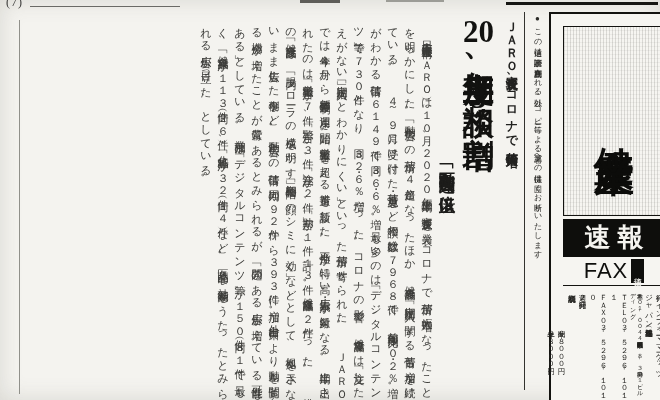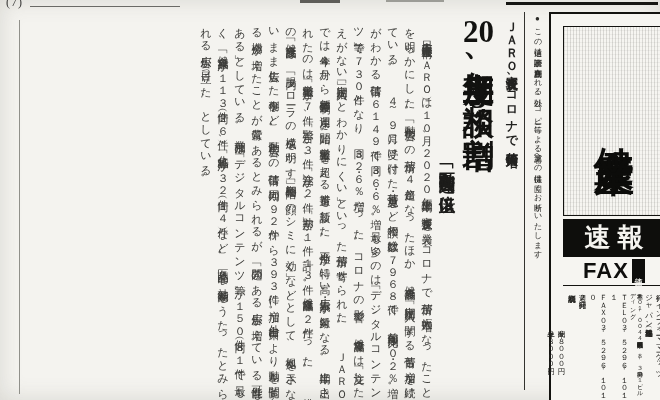--- a/index.html
+++ b/index.html
@@ -73,21 +73,21 @@
     margin-top:3px;height:38px;line-height:38px;
     background:#0e0e0c;color:#f5f4f0;
     font-size:26px;font-weight:700;text-align:center;letter-spacing:7px;text-indent:7px;
   }
   .faxrow{
     height:28px;display:flex;align-items:center;justify-content:center;gap:3px;
     border-bottom:1.5px solid #131310;
   }
   .fax-label{
     font-family:"Liberation Sans","DejaVu Sans",sans-serif;
-    font-size:22px;font-weight:700;color:#0e0e0c;letter-spacing:1px;
+    font-size:22px;font-weight:400;color:#0e0e0c;letter-spacing:1px;
   }
   .fax-suffix{
     background:#0e0e0c;color:#f5f4f0;
     width:13px;height:24px;
     writing-mode:vertical-rl;text-orientation:upright;
     font-size:8.5px;line-height:13px;text-align:center;
   }
   .publisher{
     flex:1;writing-mode:vertical-rl;
     font-size:7.5px;line-height:10.5px;letter-spacing:0;

